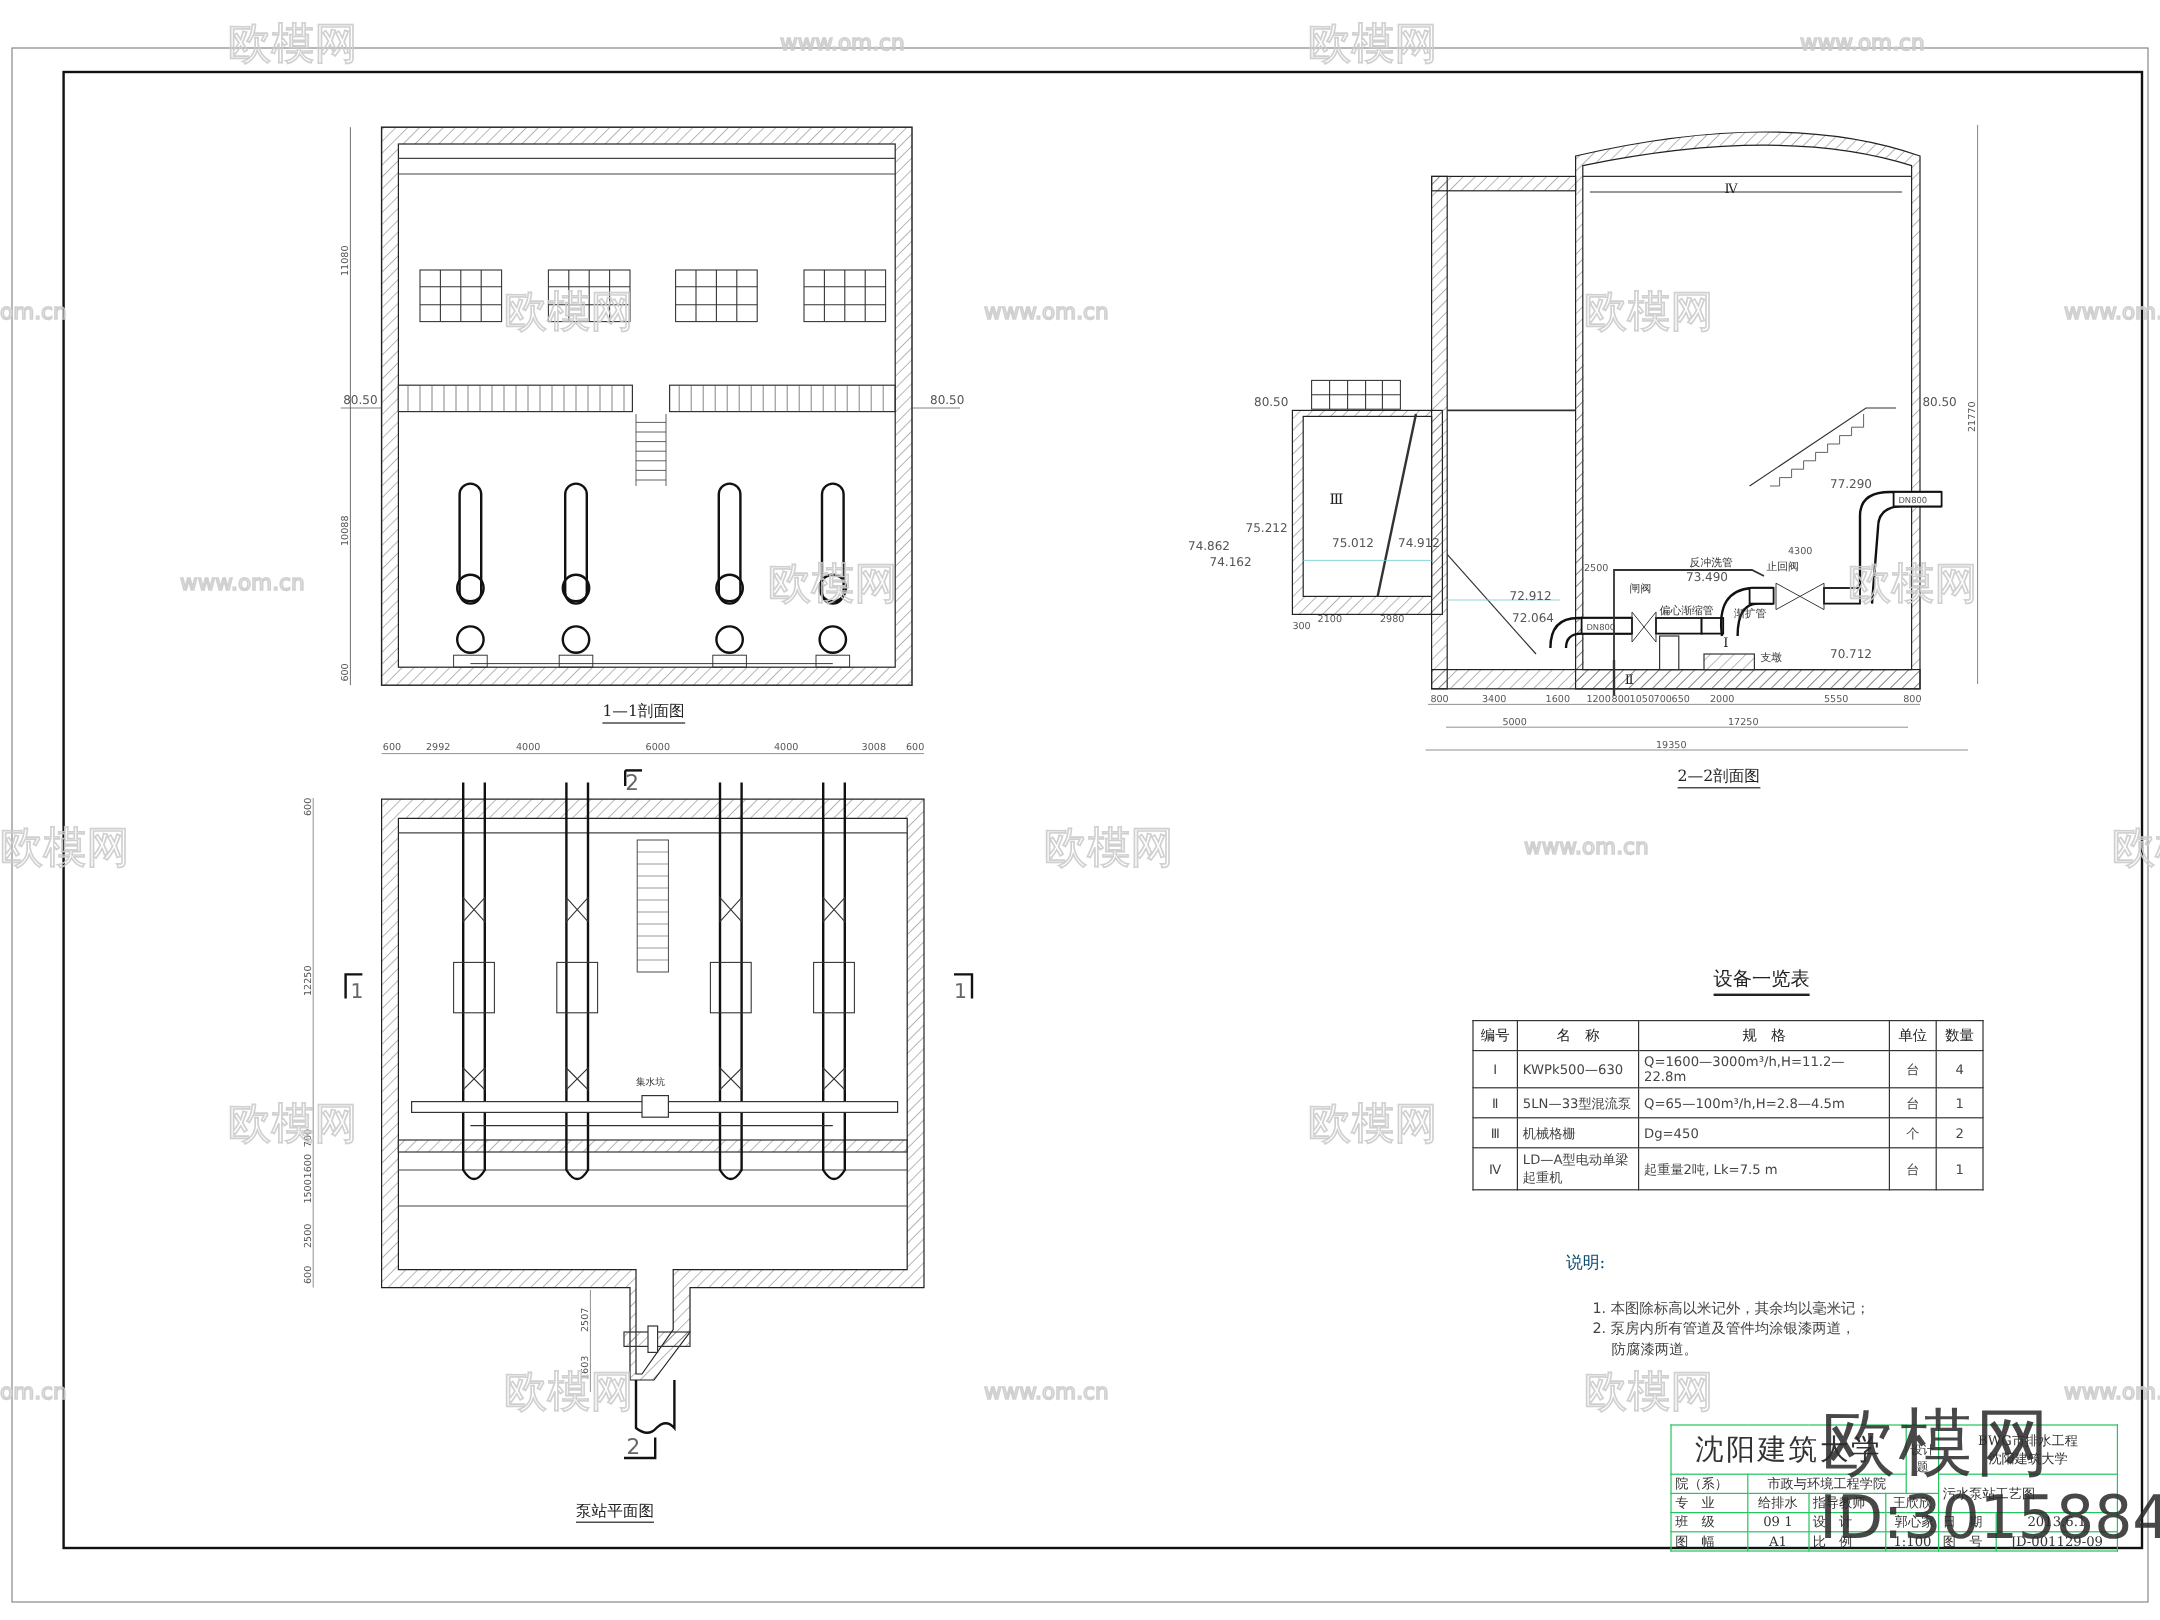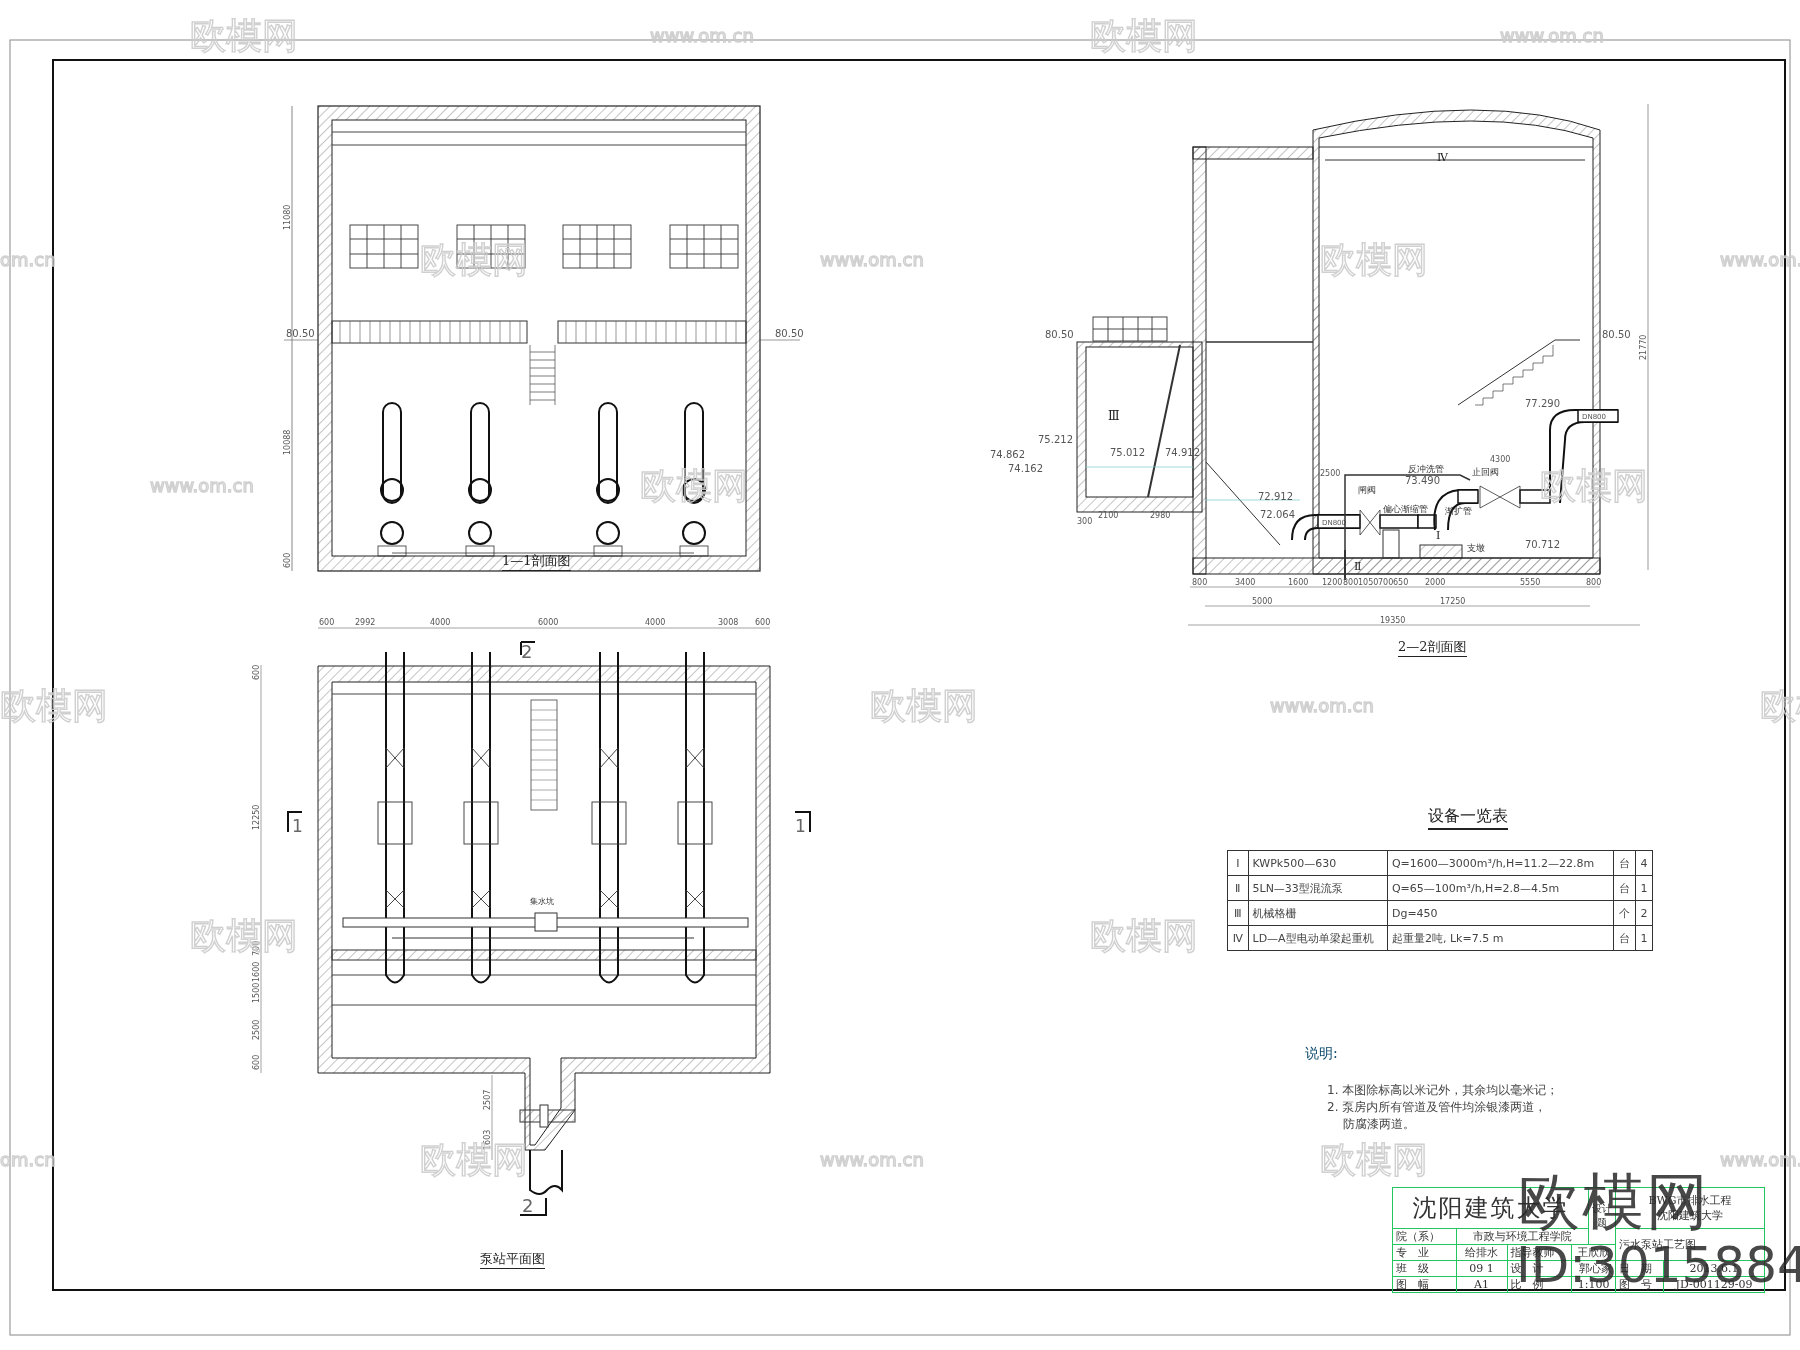--- a/index.html
+++ b/index.html
@@ -377,27 +377,34 @@
     <text class="wm" x="190" y="948" style="font-size:36px">欧模网</text>
     <text class="wm" x="1090" y="948" style="font-size:36px">欧模网</text>
     <text class="wm" x="420" y="1172" style="font-size:36px">欧模网</text>
     <text class="wm" x="0" y="1166" style="font-size:18px">om.cn</text>
     <text class="wm" x="820" y="1166" style="font-size:18px">www.om.cn</text>
     <text class="wm" x="1320" y="1172" style="font-size:36px">欧模网</text>
     <text class="wm" x="1720" y="1166" style="font-size:18px">www.om.cn</text>
   </g>
 </svg>
 
-<div class="caption" style="left:502px;top:552px;">1—1剖面图</div>
+<div class="caption" style="left:502px;top:584px;">1—1剖面图</div>
 <div class="caption" style="left:1398px;top:638px;">2—2剖面图</div>
 <div class="caption" style="left:480px;top:1250px;text-align:right;">泵站平面图</div>
 
 <div class="eq-title">设备一览表</div>
 <table class="eqtable">
   <tbody>
+      <tr>
+    <th style="width:28px">编号</th>
+    <th style="width:92px">名　称</th>
+    <th>规　格</th>
+    <th style="width:30px">单位</th>
+    <th style="width:30px">数量</th>
+  </tr>
   <tr>
     <td class="c">Ⅰ</td>
     <td>KWPk500—630</td>
     <td>Q=1600—3000m³/h,H=11.2—22.8m</td>
     <td class="c">台</td>
     <td class="c">4</td>
   </tr>
   <tr>
     <td class="c">Ⅱ</td>
     <td>5LN—33型混流泵</td>

